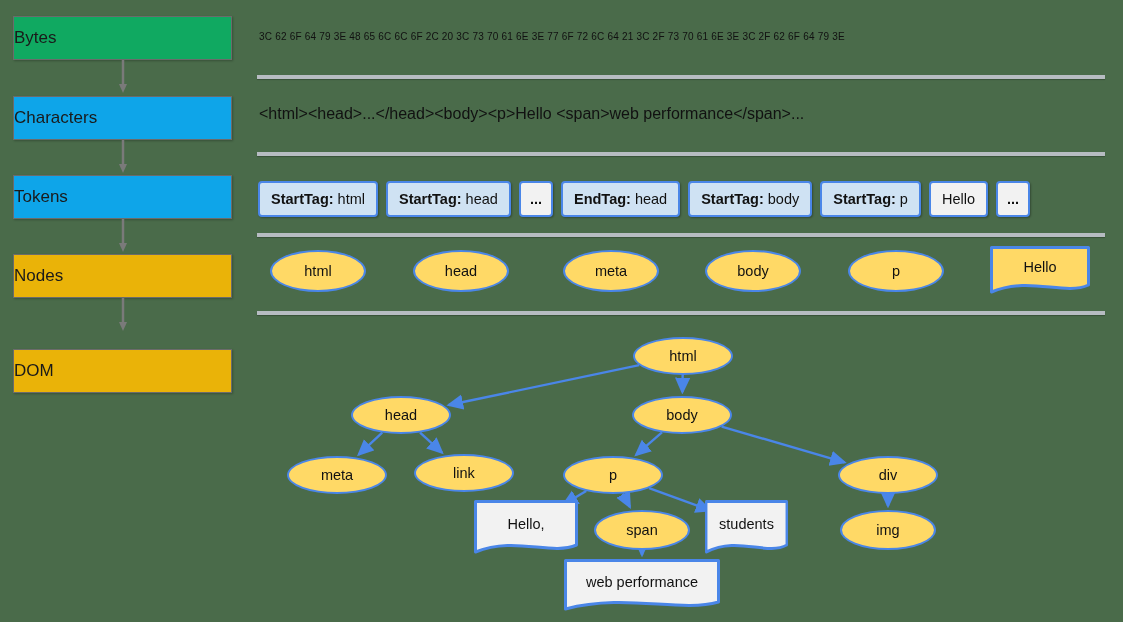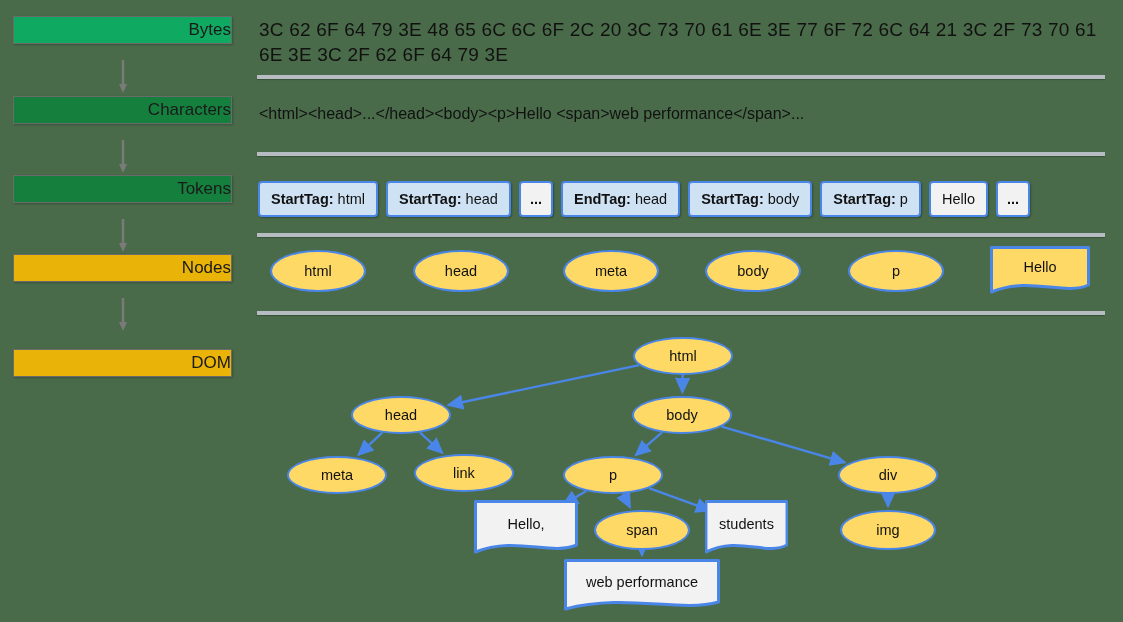--- a/index.html
+++ b/index.html
@@ -14,32 +14,32 @@
     background: #4a6b4a;
     overflow: hidden;
     font-family: "Liberation Sans", sans-serif;
   }
 
   
   .stage-box {
     position: absolute;
     left: 13px;
     width: 219px;
-    height: 28px;
+    height: 44px;
     border: 1px solid #6b6b6b;
     box-sizing: border-box;
     display: flex;
     align-items: center;
-    justify-content: flex-end;
+    justify-content: flex-start;
     font-size: 17px;
     color: #1a1a1a;
     box-shadow: 1px 1px 2px rgba(0,0,0,0.25);
   }
   .stage-green  { background: #10a961; }
-  .stage-blue   { background: #15803d; }
+  .stage-blue   { background: #0ea5e9; }
   .stage-yellow { background: #eab308; }
 
   .stage-arrow {
     position: absolute;
     left: 118px;
     width: 10px;
     height: 35px;
   }
 
   
@@ -49,23 +49,23 @@
     width: 848px;
     height: 4px;
     background: #b7bcc2;
     box-shadow: 0 1px 1px rgba(0,0,0,0.25);
   }
 
   
   .bytes-text {
     position: absolute;
     left: 259px;
-    top: 17px;
+    top: 24px;
     width: 850px;
-    font-size: 19px;
+    font-size: 10px;
     line-height: 25px;
     color: #111;
     letter-spacing: 0.2px;
   }
   .chars-text {
     position: absolute;
     left: 259px;
     top: 105px;
     width: 850px;
     font-size: 16px;

